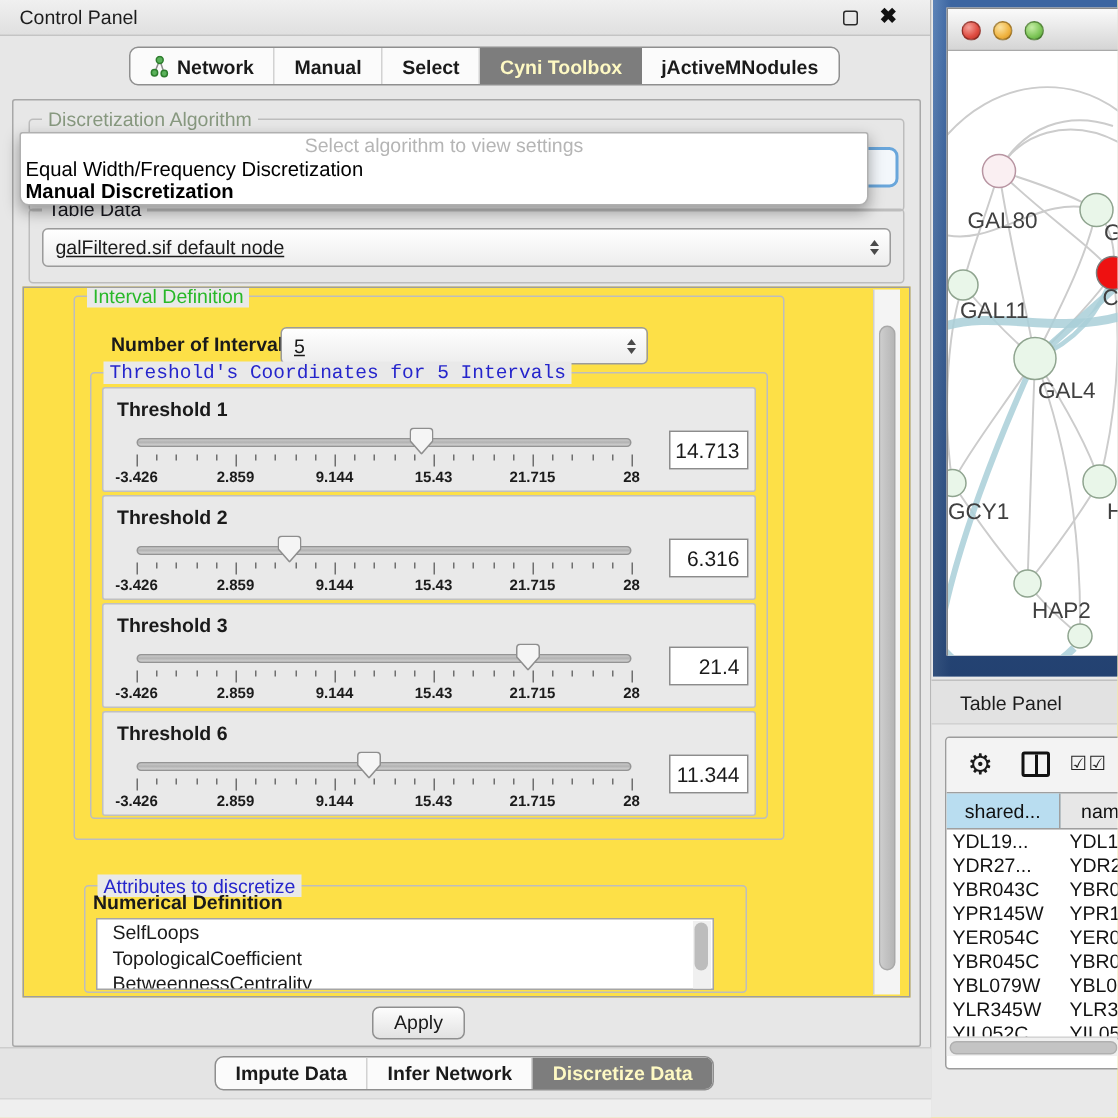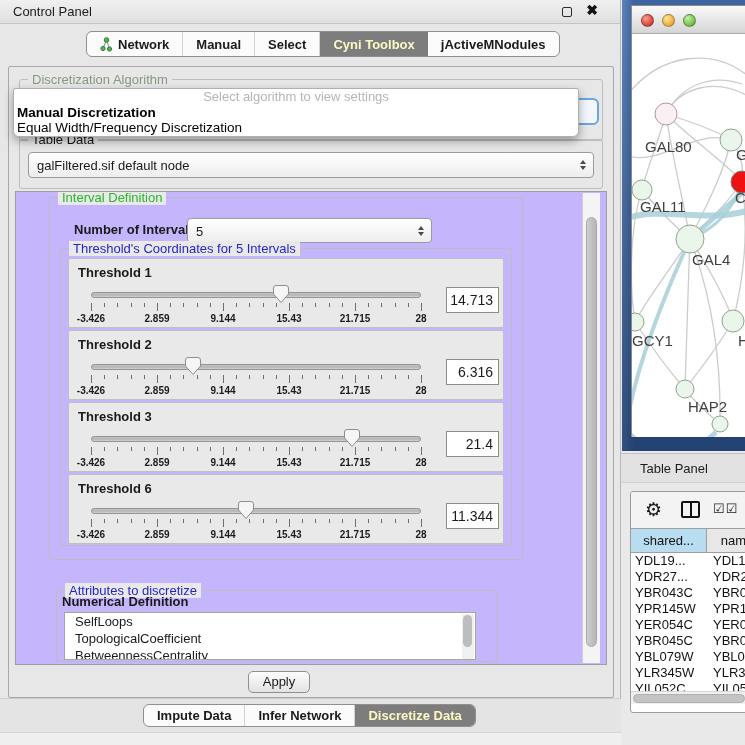--- a/index.html
+++ b/index.html
@@ -33,40 +33,40 @@
   .tbox { position:absolute; border:1px solid #bdbdbd; border-radius:3px; }
   .tbox-label { position:absolute; top:-8px; left:8px; background:#e7e7e7;
     padding:0 4px; font-size:13px; white-space:nowrap; }
   .lbl-green { color:#28b828; }
   .lbl-blue  { color:#2525cc; }
   .lbl-muted { color:#87987f; }
   .lbl-dark  { color:#15151c; }
 
   .combo { position:absolute; border:1px solid #9b9b9b; border-radius:4px;
     background:linear-gradient(#ffffff,#ededed); font-size:13px; }
-  .combo-value { position:absolute; left:8px; top:50%; transform:translateY(-50%); white-space:nowrap; }
+  .combo-value { position:absolute; left:8px; top:50%; transform:translateY(-50%); white-space:nowrap;text-decoration:underline; }
   .spin { position:absolute; right:7px; top:50%; transform:translateY(-50%);
     display:flex; flex-direction:column; gap:2px; }
   .spin i { display:block; width:0; height:0;
     border-left:3.5px solid transparent; border-right:3.5px solid transparent; }
   .spin .up { border-bottom:4.5px solid #4a4a4a; }
   .spin .dn { border-top:4.5px solid #4a4a4a; }
 
   .focus-combo { position:absolute; left:544px; top:31px; width:46px; height:27px;
     border:2.5px solid #69a6db; border-radius:6px; background:#f3f7fb; z-index:4; }
 
   .popup { position:absolute; left:4px; top:21px; width:566px; height:49px;
     background:#fff; border:1px solid #b0b0b0; border-radius:2px 2px 6px 6px;
     box-shadow:0 4px 10px rgba(0,0,0,.35); z-index:10; }
   .dd-prompt { height:16px; line-height:16px; text-align:center; color:#b5b5b5; font-size:13px; }
   .dd-option { height:15px; line-height:15px; padding-left:3px; font-size:13.5px; color:#000; white-space:nowrap; }
   .dd-option.first { font-weight:bold; }
 
   .scrollpane { position:absolute; left:6px; top:124px; width:592px; height:474px;
-    border:1px solid #9e9e9e; background:#c4b5fd; overflow:hidden; }
+    border:1px solid #9e9e9e; background:#fde047; overflow:hidden; }
 
   .vscroll { position:absolute; left:566px; top:1px; width:18px; height:470px;
     background:#f4f4f4; border-left:1px solid #cfcfcf; }
   .vscroll .thumb-v { position:absolute; left:3px; top:24px; width:11px; height:430px;
     border-radius:6px; background:linear-gradient(90deg,#cdcdcd,#b6b6b6); border:1px solid #a9a9a9; }
 
   .num-label { position:absolute; left:58px; top:30px; font-size:13px; font-weight:700; }
 
   .thr-rows { position:absolute; left:52px; top:66px; width:436px; height:290px; }
   .thr-row { position:absolute; left:0; width:436px; height:70px;
@@ -188,22 +188,22 @@
 
     <div class="tbox" style="left:10px;top:12px;width:584px;height:62px;">
       <span class="tbox-label lbl-muted">Discretization Algorithm</span>
     </div>
 
     <div class="focus-combo"></div>
 
     <div class="popup">
       <div class="dd-prompt">Select algorithm to view settings</div>
       <div>
+          <div class="dd-option">Equal Width/Frequency Discretization</div>
           <div class="dd-option first">Manual Discretization</div>
-          <div class="dd-option">Equal Width/Frequency Discretization</div>
         </div>
     </div>
 
     <div class="tbox" style="left:10px;top:72px;width:584px;height:50px;">
       <span class="tbox-label lbl-dark">Table Data</span>
       <div class="combo" style="left:8px;top:12px;width:566px;height:26px;">
         <span class="combo-value">galFiltered.sif default node</span>
         <span class="spin">
             <i class="up"></i>
             <i class="dn"></i>
@@ -220,21 +220,21 @@
       <span class="num-label">Number of Intervals</span>
       <div class="combo" style="left:171px;top:26px;width:245px;height:25px;">
         <span class="combo-value">5</span>
         <span class="spin">
             <i class="up"></i>
             <i class="dn"></i>
           </span>
       </div>
 
       <div class="tbox" style="left:44px;top:56px;width:452px;height:298px;">
-        <span class="tbox-label lbl-blue" style="background:#e9e9e9;">Threshold's Coordinates for 5 Intervals</span>
+        <span class="tbox-label lbl-blue" style="background:#e9e9e9;font-family:Liberation Mono, monospace;">Threshold's Coordinates for 5 Intervals</span>
       </div>
 
       <div class="thr-rows">
           <div class="thr-row" style="top: 0px;">
             <div class="thr-name">Threshold 1</div>
             <div class="slider">
               <div class="track"></div>
               <div class="ticks">
                 <i class="major" style="left: 0%;"></i>
                 <i class="" style="left: 4%;"></i>

